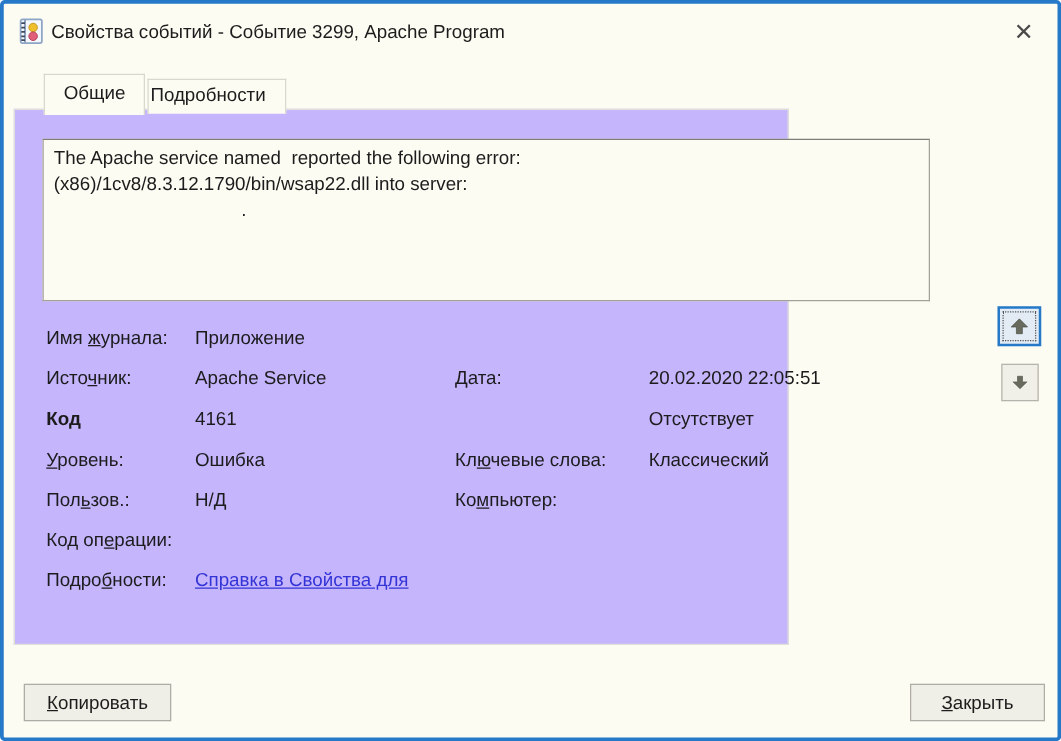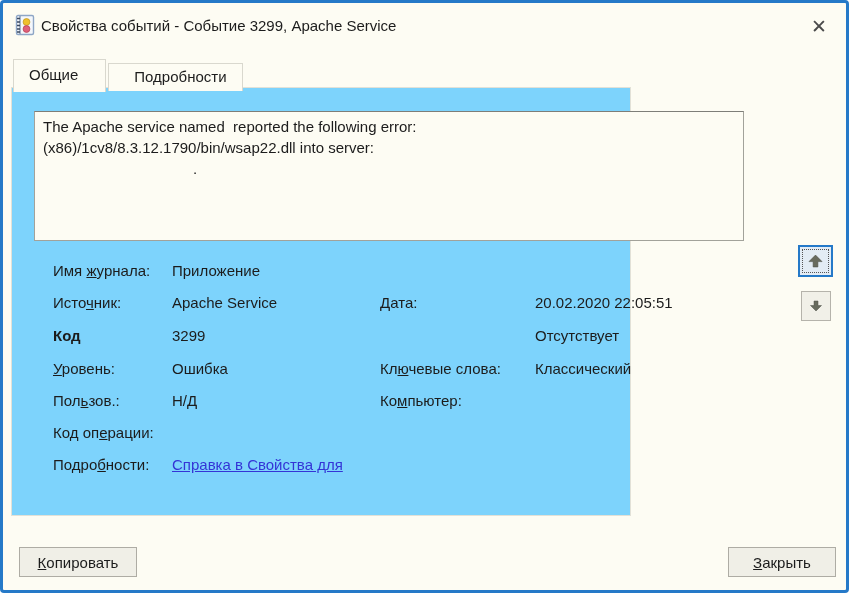--- a/index.html
+++ b/index.html
@@ -22,48 +22,49 @@
     font-size:15px;white-space:nowrap;
   }
   .close-btn{
     position:absolute;right:12px;top:8px;width:30px;height:30px;
     display:flex;align-items:center;justify-content:center;
     font-size:19px;color:#4a4a4a;cursor:pointer;background:transparent;border:none;
   }
   
   .tabstrip{position:absolute;left:10px;top:56px;display:flex;align-items:flex-end;z-index:3;}
   .tab{
-    font-size:15px;padding:4px 15px 6px 25px;
+    font-size:15px;padding:4px 15px 6px 1px;
     border:1px solid #d9d8ce;border-bottom:none;
     background:#fdfcf3;cursor:pointer;white-space:nowrap;
   }
   .tab.active{
-    padding:6px 27px 9px 15px;
+    padding:6px 15px 9px 15px;
     position:relative;
     margin-bottom:-1px;
     z-index:4;
+    margin-left:22px;
   }
   .tab.inactive{margin-left:2px;}
   
   .panel{
     position:absolute;left:8px;top:84px;width:620px;height:429px;
-    border:1px solid #e2e1d7;background:#7dd3fc;z-index:2;
+    border:1px solid #e2e1d7;background:#c4b5fd;z-index:2;
   }
   
   .message-box{
     position:absolute;left:22px;top:23px;width:710px;height:130px;
     border:1px solid #a2a29a;border-top-color:#7e7e78;
     background:#fdfcf3;
     padding:4px 8px;
     font-size:15px;line-height:21px;
     overflow:hidden;
   }
   .msg-line{white-space:pre;}
   
-  .frow{position:absolute;font-size:15px;white-space:nowrap;margin-left:16px;}
+  .frow{position:absolute;font-size:15px;white-space:nowrap;}
   u{text-decoration:underline;}
   .link{
     color:#3434d6;text-decoration:underline;cursor:pointer;
   }
   
   .arrow-btn{position:absolute;cursor:pointer;display:flex;align-items:center;justify-content:center;}
   .arrow-up-btn{
     left:795px;top:242px;width:35px;height:32px;
     background:#e3ecf5;border:2px solid #2579c8;
     outline:1px dotted #555;outline-offset:-5px;
@@ -93,21 +94,21 @@
       <rect x="2.5" y="1.5" width="17" height="19" rx="1.5" fill="#f4f7fb" stroke="#8ea6c6" stroke-width="1.4"></rect>
       <line x1="6" y1="2" x2="6" y2="20" stroke="#6f86a6" stroke-width="1.2"></line>
       <line x1="3" y1="4.5" x2="6" y2="4.5" stroke="#3c4a60" stroke-width="1.4"></line>
       <line x1="3" y1="8" x2="6" y2="8" stroke="#3c4a60" stroke-width="1.4"></line>
       <line x1="3" y1="11.5" x2="6" y2="11.5" stroke="#3c4a60" stroke-width="1.4"></line>
       <line x1="3" y1="15" x2="6" y2="15" stroke="#3c4a60" stroke-width="1.4"></line>
       <line x1="3" y1="18" x2="6" y2="18" stroke="#3c4a60" stroke-width="1.4"></line>
       <circle cx="12.5" cy="8" r="3.4" fill="#f0c02c" stroke="#c79a20" stroke-width="0.8"></circle>
       <circle cx="12.5" cy="15" r="3.4" fill="#e0607a" stroke="#b84257" stroke-width="0.8"></circle>
     </svg>
-    <div class="title-text">Свойства событий - Событие 3299, Apache Service</div>
+    <div class="title-text">Свойства событий - Событие 3299, Apache Program</div>
     <button class="close-btn">✕</button>
   </div>
 
   <div class="tabstrip">
     <div class="tab active">Общие</div>
     <div class="tab inactive">Подробности</div>
   </div>
 
   <div class="panel">
 
@@ -123,21 +124,21 @@
     <div class="frow" style="left:144px;top:174px;">Приложение</div>
 
     <div class="frow" style="left:25px;top:206px;">
       <span>Исто<u>ч</u>ник:</span>
     </div>
     <div class="frow" style="left:144px;top:206px;">Apache Service</div>
 
     <div class="frow" style="left:25px;top:239px;font-weight:bold;">
       <span>Код</span>
     </div>
-    <div class="frow" style="left:144px;top:239px;">3299</div>
+    <div class="frow" style="left:144px;top:239px;">4161</div>
 
     <div class="frow" style="left:25px;top:272px;">
       <span><u>У</u>ровень:</span>
     </div>
     <div class="frow" style="left:144px;top:272px;">Ошибка</div>
 
     <div class="frow" style="left:25px;top:304px;">
       <span>Пол<u>ь</u>зов.:</span>
     </div>
     <div class="frow" style="left:144px;top:304px;">Н/Д</div>

